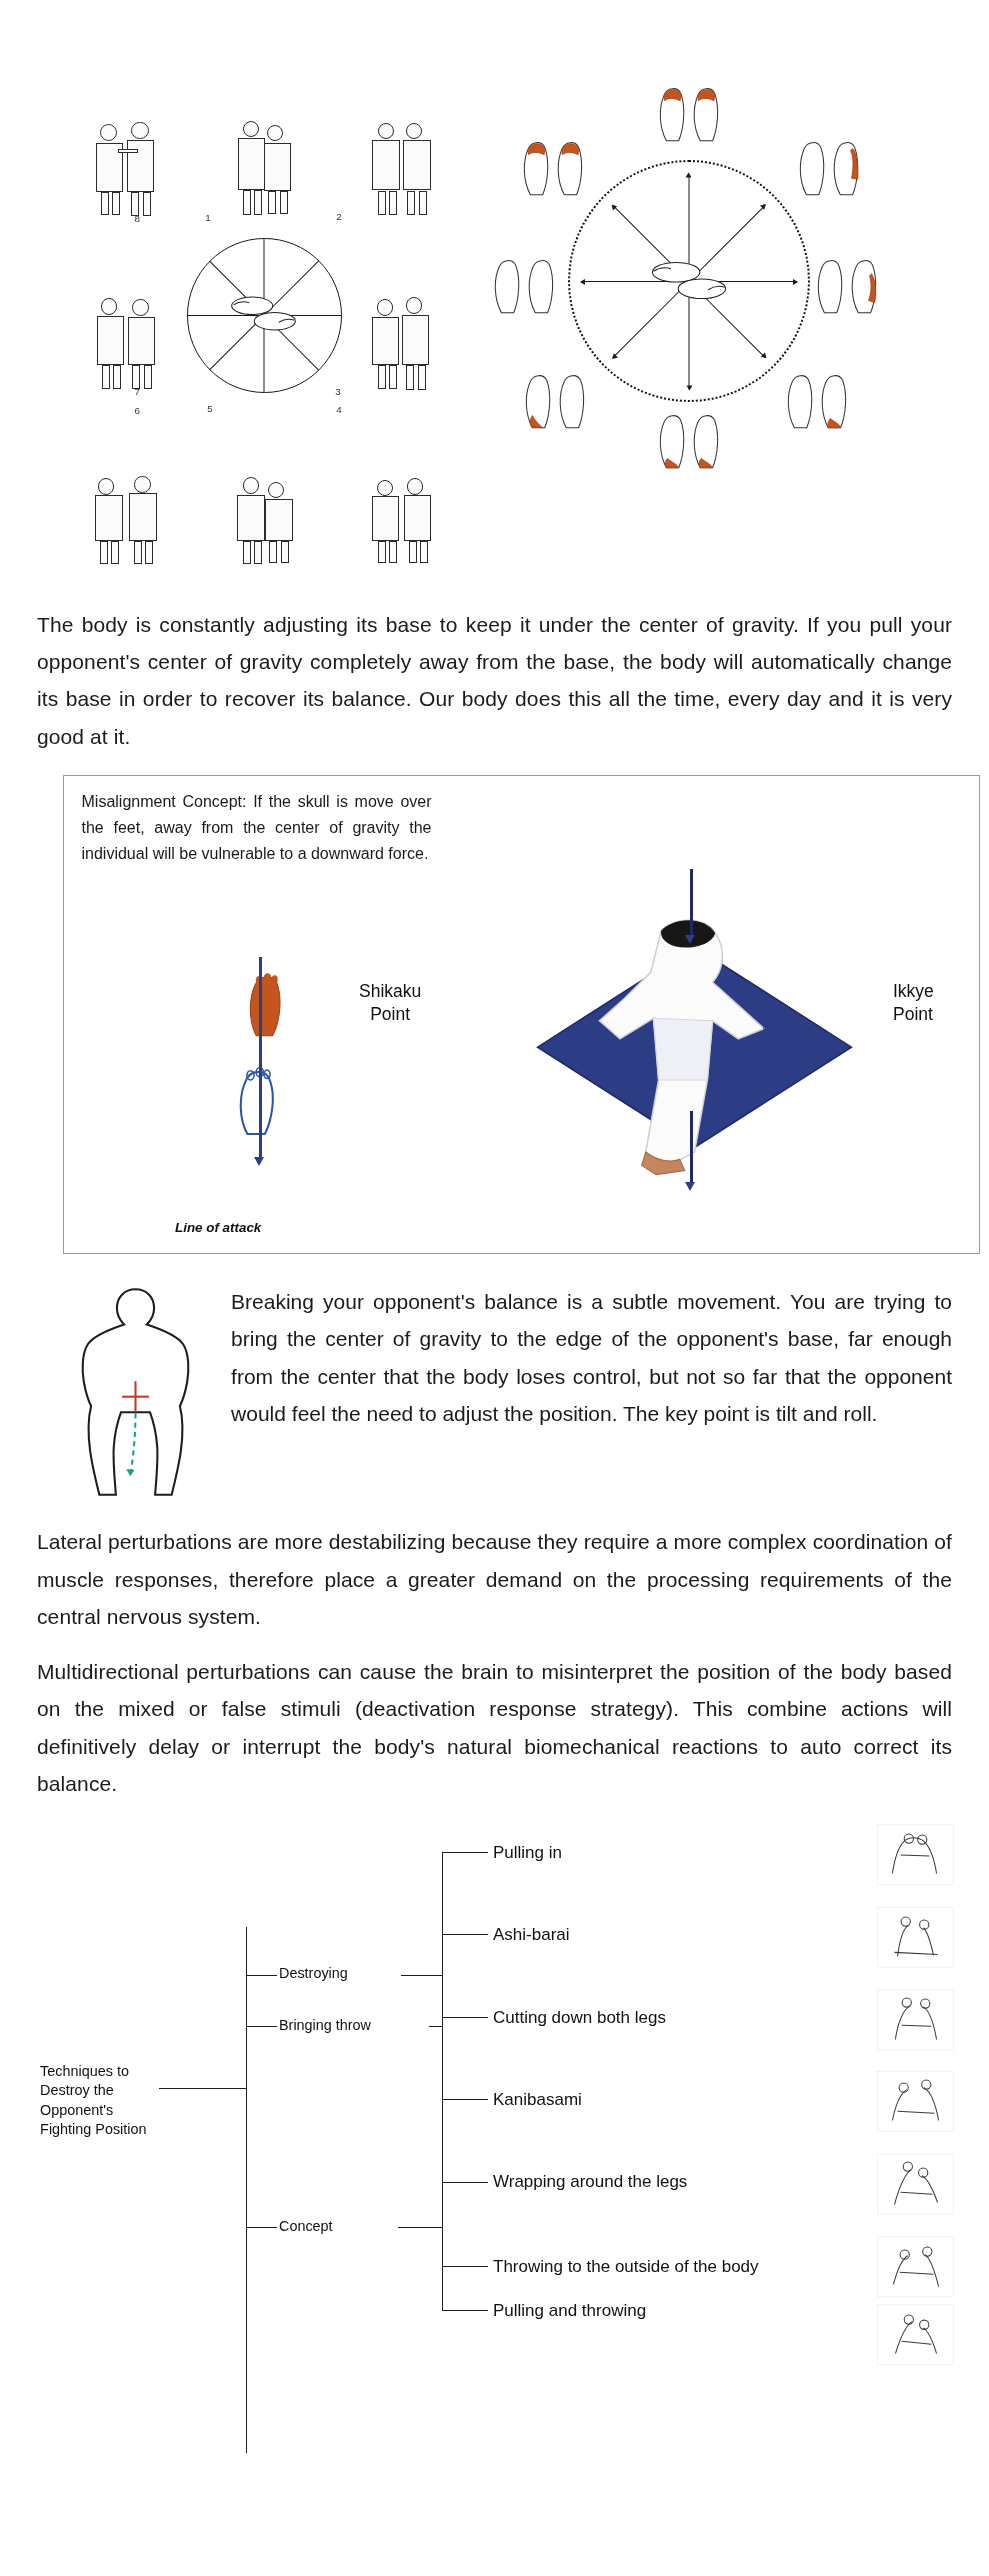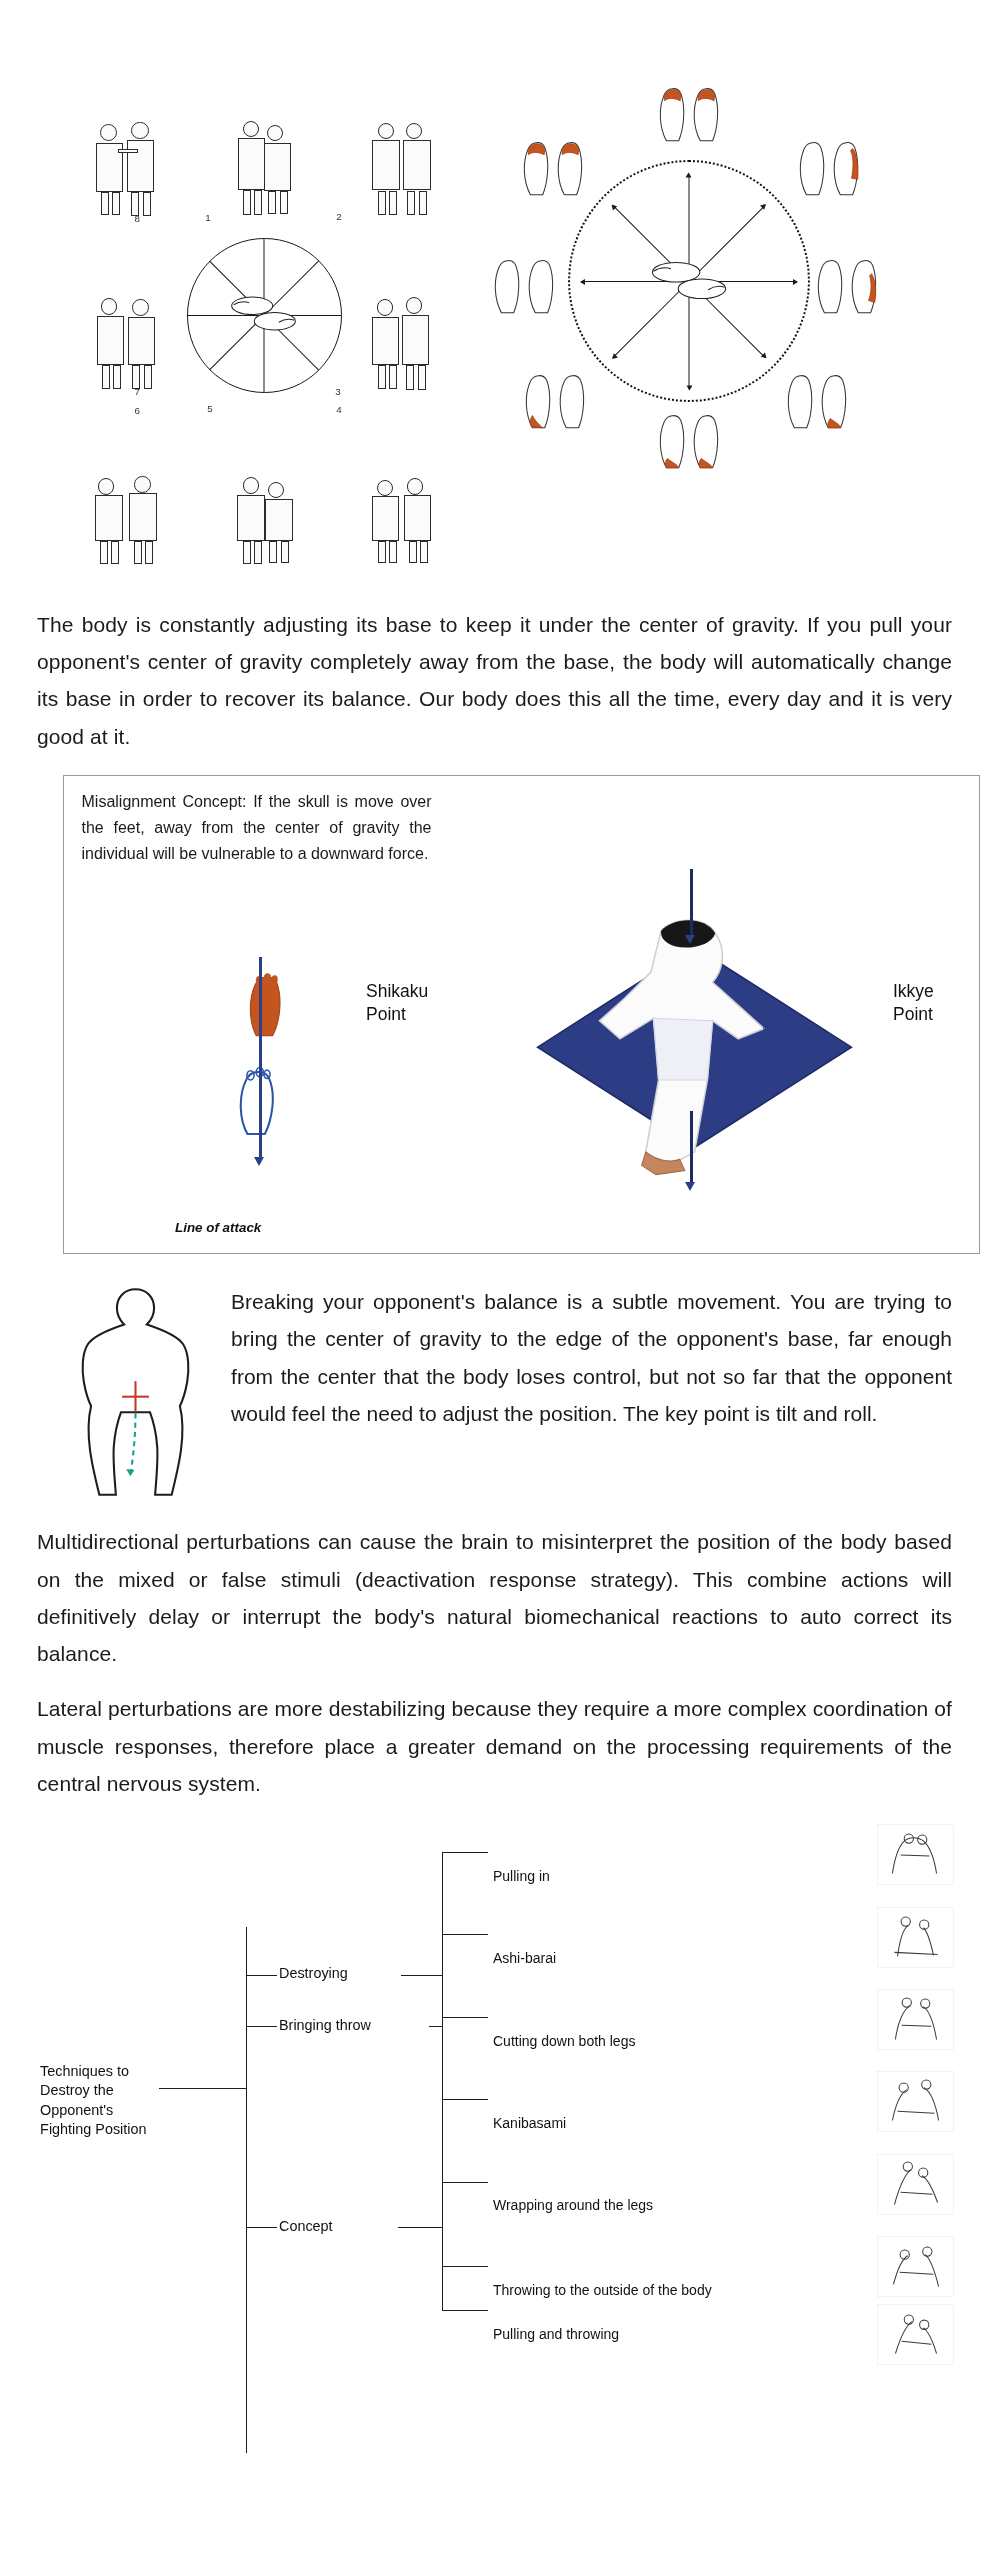--- a/index.html
+++ b/index.html
@@ -223,24 +223,23 @@
     color: #111;
   }
   .tree-node {
     position: absolute;
     font-size: 14.4px;
     color: #111;
     white-space: nowrap;
   }
   .tree-leaf {
     position: absolute;
-    font-size: 14px;
+    font-size: 17px;
     color: #111;
     white-space: nowrap;
-    margin-top: 25px;
   }
   .t-h { position: absolute; height: 1px; background: #1d1d1d; }
   .t-v { position: absolute; width: 1px; background: #1d1d1d; }
   .thumb {
     position: absolute;
     width: 77px;
     height: 61px;
     right: 0;
     background: #fff;
     overflow: hidden;
@@ -502,21 +501,21 @@
       <svg width="49" height="72" viewBox="0 0 95 140">
         <path d="M26 134 C10 106 8 60 24 28 C32 10 60 8 68 26 C82 58 74 106 60 134 Z" fill="none" stroke="#2b55a8" stroke-width="4"></path>
         <ellipse cx="32" cy="20" rx="7" ry="9" fill="none" stroke="#2b55a8" stroke-width="3"></ellipse>
         <ellipse cx="50" cy="14" rx="7" ry="9" fill="none" stroke="#2b55a8" stroke-width="3"></ellipse>
         <ellipse cx="64" cy="18" rx="6" ry="8" fill="none" stroke="#2b55a8" stroke-width="3"></ellipse>
       </svg>
     </div>
     <div class="v-arrow" style="left:195px;top:181px;height:201px;"></div>
     <div class="line-of-attack">Line of attack</div>
 
-    <div class="concept-label" style="left:302px;top:204px;">
+    <div class="concept-label" style="left:295px;top:204px;text-align:center;">
       <div>Shikaku</div>
       <div>Point</div>
     </div>
 
     <div class="concept-label" style="left:829px;top:204px;">
       <div>Ikkye</div>
       <div>Point</div>
     </div>
 
     <div style="position:absolute;left:453px;top:93px;width:355px;height:335px;">
@@ -557,22 +556,22 @@
                  C178 80 186 70 186 54 C186 34 172 18 150 18 Z" fill="none" stroke="#1d1d1d" stroke-width="4"></path>
         <line x1="150" y1="196" x2="150" y2="256" stroke="#c0392b" stroke-width="4"></line>
         <line x1="124" y1="226" x2="176" y2="226" stroke="#c0392b" stroke-width="4"></line>
         <path d="M150 258 C150 300 146 340 140 380" stroke="#18a08d" stroke-width="4" fill="none" stroke-dasharray="10 8"></path>
         <path d="M140 380 l-8 -14 l16 2 z" fill="#18a08d"></path>
       </svg>
     </div>
     <div class="silhouette-para">Breaking your opponent's balance is a subtle movement. You are trying to bring the center of gravity to the edge of the opponent's base, far enough from the center that the body loses control, but not so far that the opponent would feel the need to adjust the position.  The key point is tilt and roll.</div>
   </div>
 
+  <p class="para">Lateral perturbations are more destabilizing because they require a more complex coordination of muscle responses, therefore place a greater demand  on the processing requirements of the central nervous system.</p>
   <p class="para">Multidirectional perturbations can cause the brain to misinterpret the position of the body based on the mixed or false stimuli (deactivation response strategy).   This combine actions will definitively delay or interrupt the body's natural biomechanical reactions to auto correct its balance.</p>
-  <p class="para">Lateral perturbations are more destabilizing because they require a more complex coordination of muscle responses, therefore place a greater demand  on the processing requirements of the central nervous system.</p>
 
 
   <div class="tree-wrap">
 
     <div class="tree-root-label">Techniques to Destroy the Opponent's Fighting Position</div>
 
     <div class="t-h" style="left:122px;top:268px;width:88px;"></div>
     <div class="t-v" style="left:209px;top:107px;height:526px;max-height:526px;"></div>
 
     <div class="t-h" style="left:209px;top:155px;width:31px;"></div>

